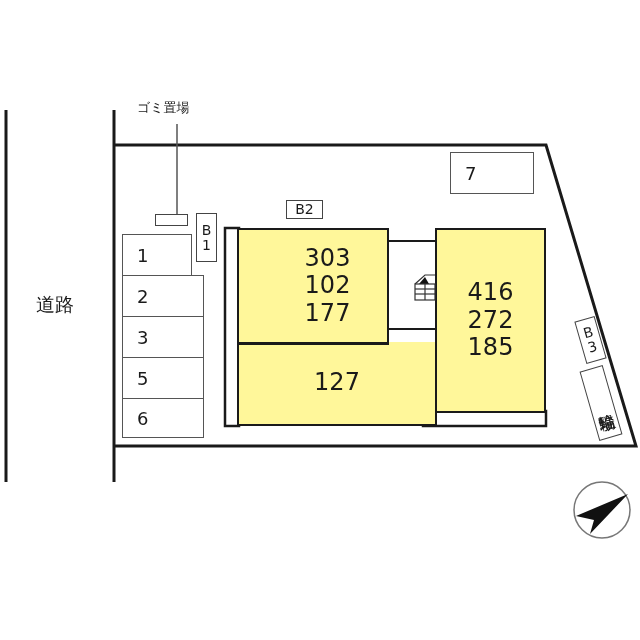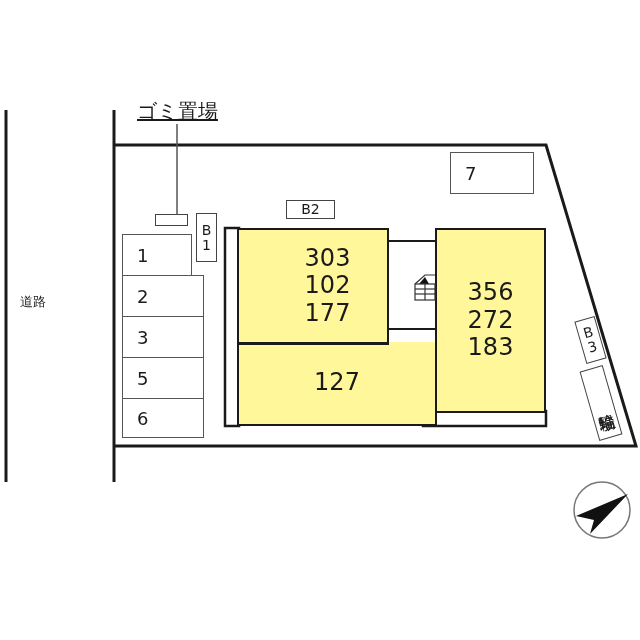--- a/index.html
+++ b/index.html
@@ -29,23 +29,23 @@
 
   <line x1="177" y1="124" x2="177" y2="216" stroke="#555" stroke-width="1.5"></line>
 
   <rect x="387" y="241" width="50" height="88" fill="#fff" stroke="#1a1a1a" stroke-width="2"></rect>
 
   <rect x="225" y="228" width="14" height="198" fill="#fff" stroke="#1a1a1a" stroke-width="2.5"></rect>
 
   <rect x="423" y="411" width="123" height="15" fill="#fff" stroke="#1a1a1a" stroke-width="2.5"></rect>
 </svg>
 
-<div class="lbl" style="left:20px; top:295px; font-size:13px;">道路</div>
+<div class="lbl" style="left:36px; top:295px; font-size:19px;">道路</div>
 
-<div class="lbl" style="left:137px; top:101px; font-size:20px;text-decoration:underline;">ゴミ置場</div>
+<div class="lbl" style="left:137px; top:101px; font-size:13px;">ゴミ置場</div>
 <div class="abs" style="left:155px; top:214px; width:33px; height:12px; border:1.5px solid #444; background:#fff; box-sizing:border-box;"></div>
 
 <div class="slot" style="left:122px; top:234px; width:70px; height:42px;">
     <span>1</span>
   </div>
 <div class="slot" style="left:122px; top:275px; width:82px; height:42px;">
     <span>2</span>
   </div>
 <div class="slot" style="left:122px; top:316px; width:82px; height:42px;">
     <span>3</span>
@@ -57,43 +57,43 @@
     <span>6</span>
   </div>
 <div class="slot" style="left:450px; top:152px; width:84px; height:42px;">
     <span>7</span>
   </div>
 
 <div class="tag" style="left:196px; top:213px; width:21px; height:49px;">
   <span>B</span>
   <span>1</span>
 </div>
-<div class="tag" style="left:286px; top:200px; width:49px; height:19px;">
+<div class="tag" style="left:286px; top:200px; width:37px; height:19px;">
   <span>B2</span>
 </div>
 <div class="tag" style="left:580px; top:318px; width:21px; height:44px; transform:rotate(-16deg);">
   <span>B</span>
   <span>3</span>
 </div>
 <div class="tag" style="left:589px; top:367px; width:24px; height:72px; transform:rotate(-16deg); font-size:16px; writing-mode:vertical-rl; letter-spacing:1px;">
   <span>駐輪場</span>
 </div>
 
 <div class="unit" style="left:237px; top:228px; width:152px; height:116px;padding-left:29px;">
   <span>303</span>
   <span>102</span>
   <span>177</span>
 </div>
 <div class="unit" style="left:237px; top:342px; width:200px; height:84px; border-top:none;">
   <span>127</span>
 </div>
 <div class="unit" style="left:435px; top:228px; width:111px; height:185px;">
-  <span>356</span>
+  <span>416</span>
   <span>272</span>
-  <span>183</span>
+  <span>185</span>
 </div>
 
 <div class="abs" style="left:237px; top:342px; width:152px; height:2.5px; background:#1a1a1a;"></div>
 
 <svg class="abs" style="left:413px; top:272px;" width="24" height="30" viewBox="0 0 24 30">
   <path d="M2 12 L12 3 L22 3" fill="none" stroke="#333" stroke-width="1.2"></path>
   <polygon points="6,12 12,5 16,12" fill="#111"></polygon>
   <rect x="2" y="12" width="20" height="16" fill="#fff" stroke="#333" stroke-width="1.2"></rect>
   <line x1="2" y1="17" x2="22" y2="17" stroke="#333" stroke-width="1.2"></line>
   <line x1="2" y1="22" x2="22" y2="22" stroke="#333" stroke-width="1.2"></line>

